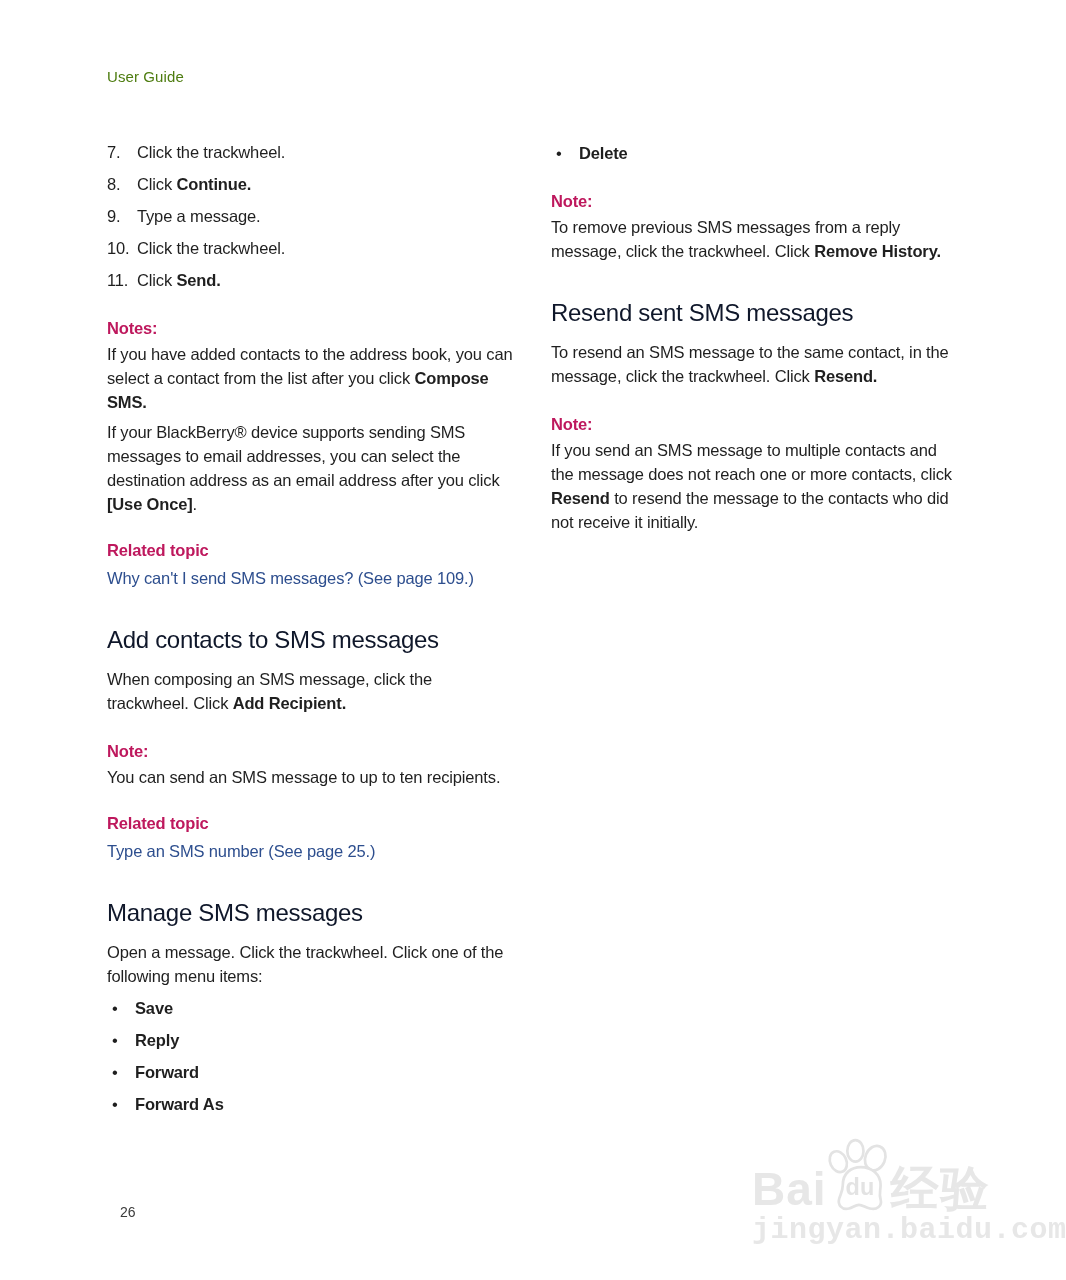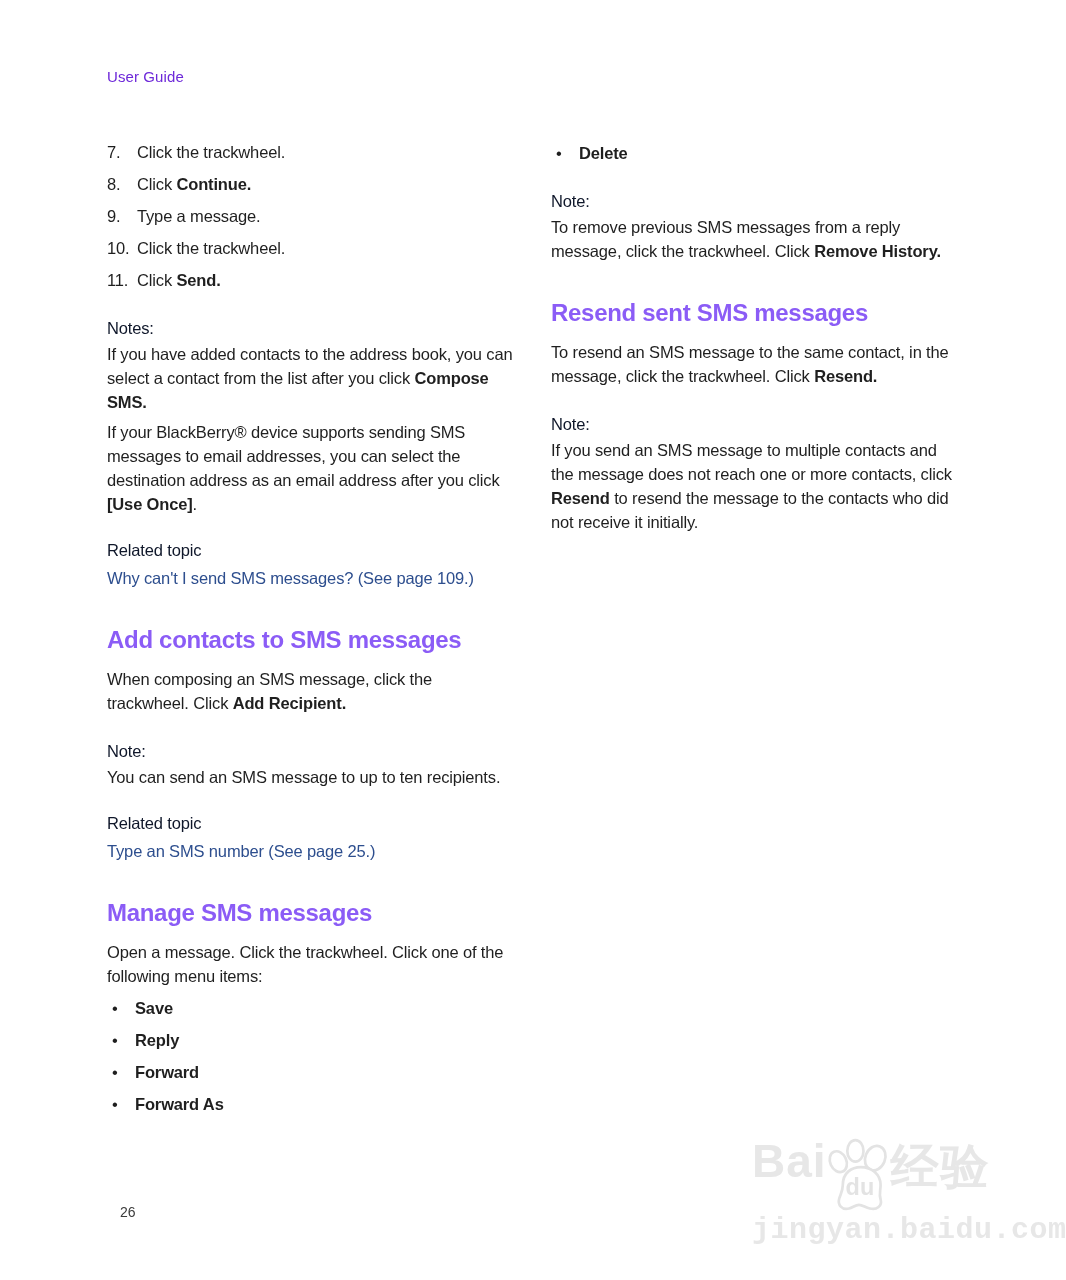--- a/index.html
+++ b/index.html
@@ -14,21 +14,21 @@
     height: 1280px;
     background: #ffffff;
     overflow: hidden;
   }
   .doc-header {
     position: absolute;
     left: 107px;
     top: 68px;
     font-size: 15px;
     line-height: 18px;
-    color: #6d28d9;
+    color: #4d7c0f;
     letter-spacing: 0.1px;
   }
   .col {
     position: absolute;
     top: 140px;
     width: 410px;
     font-size: 16.5px;
     line-height: 24px;
     letter-spacing: -0.15px;
   }
@@ -36,38 +36,38 @@
   .col-right { left: 551px; }
 
   
   .step { display: flex; margin-bottom: 8px; }
   .step-num { width: 30px; flex: 0 0 30px; }
   .step-text { flex: 1; }
 
   
   .note-label, .related-label {
     margin-top: 24px;
-    font-weight: normal;
-    color: #0f172a;
+    font-weight: bold;
+    color: #be185d;
   }
   .related-label { margin-top: 22px; }
   p { margin-top: 6px; }
   p.after-label { margin-top: 2px; }
   p.after-h2 { margin-top: 12px; }
   .xref-link {
     margin-top: 4px;
     color: #2d4e8e;
     cursor: pointer;
   }
   h2 {
     margin: 35px 0 5px 0;
     font-size: 24px;
     line-height: 30px;
-    font-weight: bold;
-    color: #8b5cf6;
+    font-weight: normal;
+    color: #0f172a;
     letter-spacing: -0.3px;
   }
   
   .bullet-row { display: flex; margin-top: 8px; font-weight: bold; }
   .bullet-row.first { margin-top: 1px; }
   .bullet-glyph { width: 28px; flex: 0 0 28px; padding-left: 5px; font-weight: normal; }
 
   
   .rt-b  { font-weight: bold; }
   .rt-bi { font-weight: bold; font-style: italic; }
@@ -84,20 +84,21 @@
   .watermark {
     position: absolute;
     left: 752px;
     top: 1138px;
     width: 262px;
     color: #e7e7e7;
     user-select: none;
   }
   .wm-row1 {
     display: flex;
+    align-items: flex-end;
   }
   .wm-bai {
     font-size: 46px;
     line-height: 46px;
     font-weight: bold;
     letter-spacing: 1px;
   }
   .wm-paw {
     margin: 0 -4px -8px -4px;
     flex: 0 0 auto;

